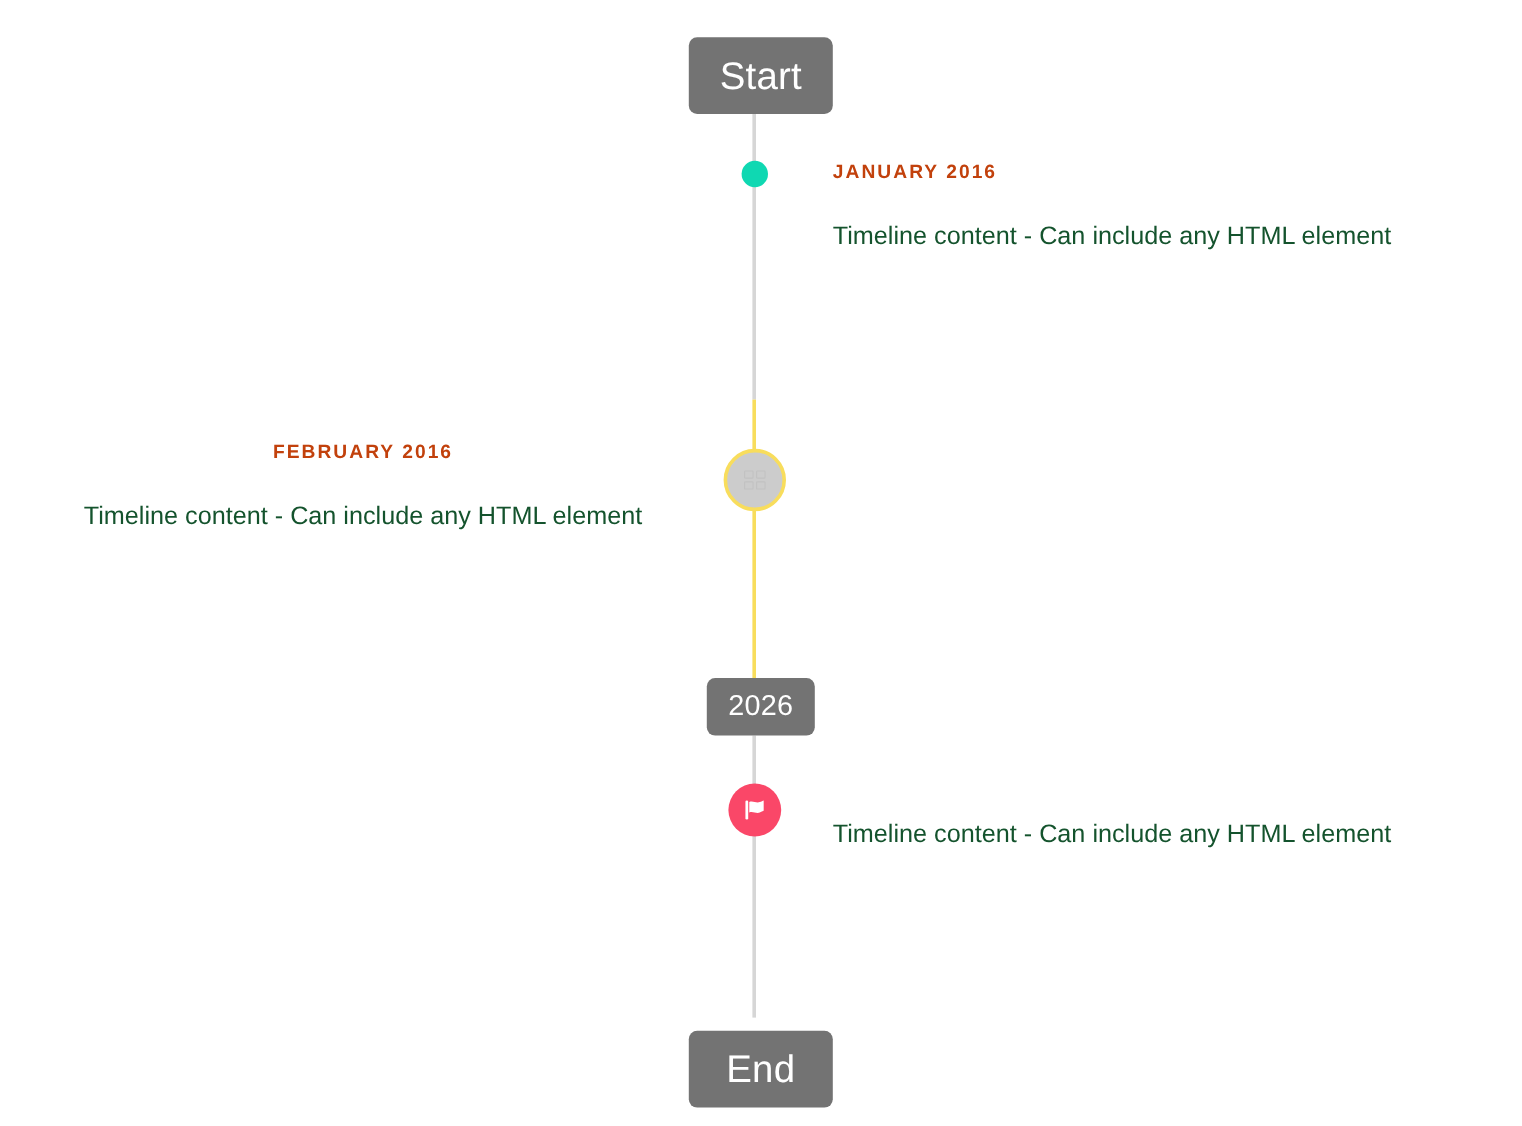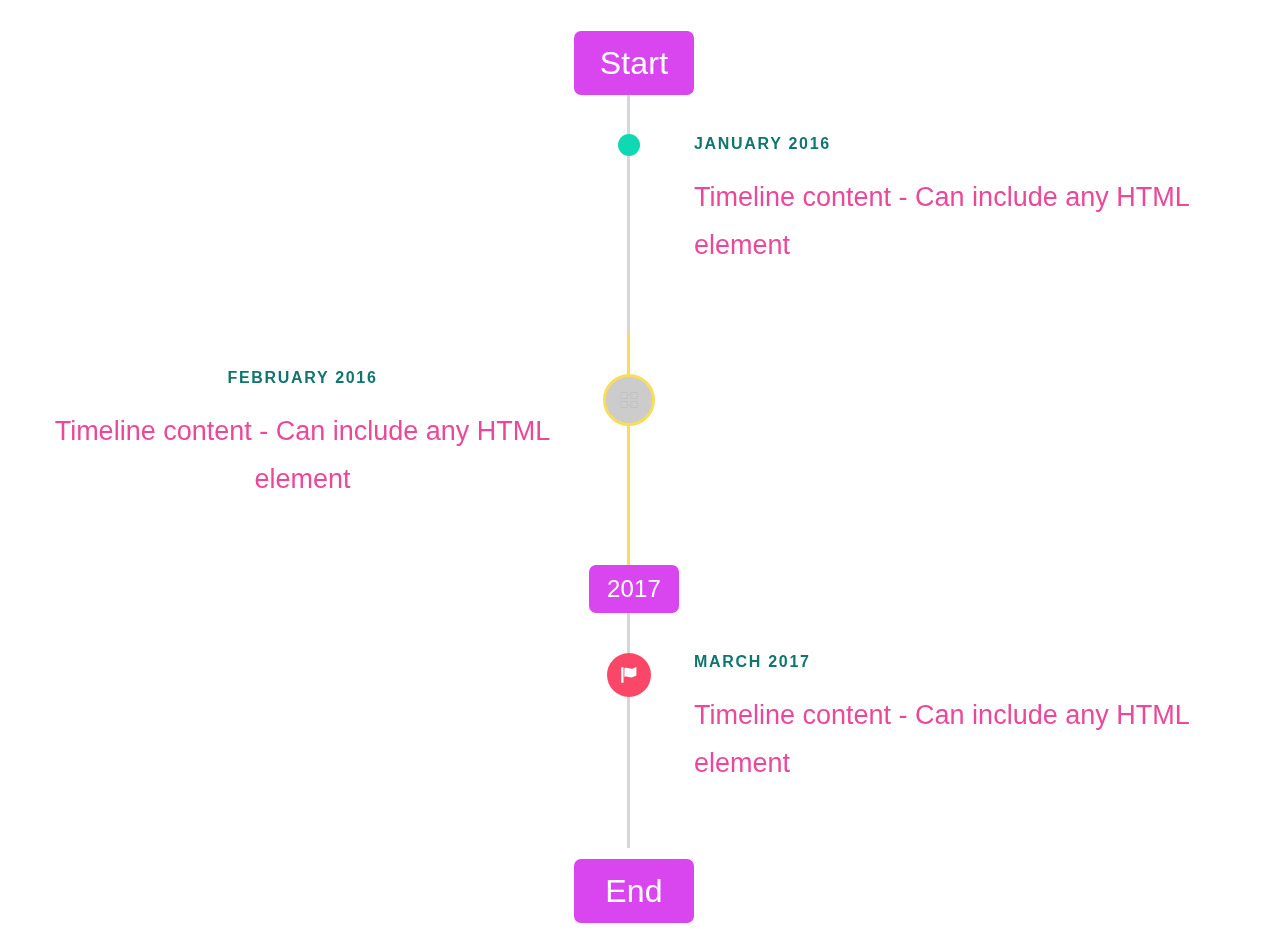--- a/index.html
+++ b/index.html
@@ -26,21 +26,21 @@
     width: 3px;
     background: #d6d6d6;
   }
   .rail.rail-yellow { background: #f8dd5c; }
 
   
   .badge {
     position: absolute;
     left: 50%;
     transform: translateX(-50%);
-    background: #d946ef;
+    background: #737373;
     color: #ffffff;
     border-radius: 7px;
     display: flex;
     align-items: center;
     justify-content: center;
     font-weight: 400;
     letter-spacing: .2px;
     white-space: nowrap;
   }
   .badge-large {
@@ -114,28 +114,28 @@
     position: absolute;
     width: 523px;
   }
   .entry-right { left: 694px; text-align: left; }
   .entry-left  { left: 41px;  text-align: center; }
 
   .entry-date {
     font-size: 16px;
     font-weight: bold;
     letter-spacing: 1.7px;
-    color: #0f766e;
+    color: #c2410c;
     line-height: 1.2;
   }
   .entry-body {
     margin-top: 20px;
-    font-size: 27px;
+    font-size: 21px;
     line-height: 48px;
-    color: #ec4899;
+    color: #14532d;
     font-weight: 400;
   }
 
   #entry-jan { top: 134px; }
   #entry-feb { top: 368px; }
   #entry-mar { top: 652px; }
 </style>
 </head>
 <body>
 
@@ -161,30 +161,29 @@
         <i></i>
         <i></i>
     </span>
   </div>
 
   <div class="entry entry-left" id="entry-feb">
     <div class="entry-date">FEBRUARY 2016</div>
     <div class="entry-body">Timeline content - Can include any HTML element</div>
   </div>
 
-  <div class="badge badge-small" id="badge-2017">2017</div>
+  <div class="badge badge-small" id="badge-2017">2026</div>
 
   <div class="marker marker-flag">
     <svg width="22" height="22" viewBox="0 0 22 22">
       <rect x="3.2" y="3" width="2.3" height="16" rx="1.1" fill="#ffffff"></rect>
       <path d="M6.4 4.3 C9.3 2.8 12.2 5.6 15.1 4.4 C16.6 3.8 17.6 3.3 18.4 3.0
                L18.4 11.6 C17.4 12.0 16.4 12.6 15.1 13.1 C12.2 14.3 9.3 11.6 6.4 13.0 Z" fill="#ffffff"></path>
     </svg>
   </div>
 
   <div class="entry entry-right" id="entry-mar">
-    <div class="entry-date">MARCH 2017</div>
     <div class="entry-body">Timeline content - Can include any HTML element</div>
   </div>
 
   <div class="badge badge-large" id="badge-end">End</div>
 
 </div>
 
 </body></html>

